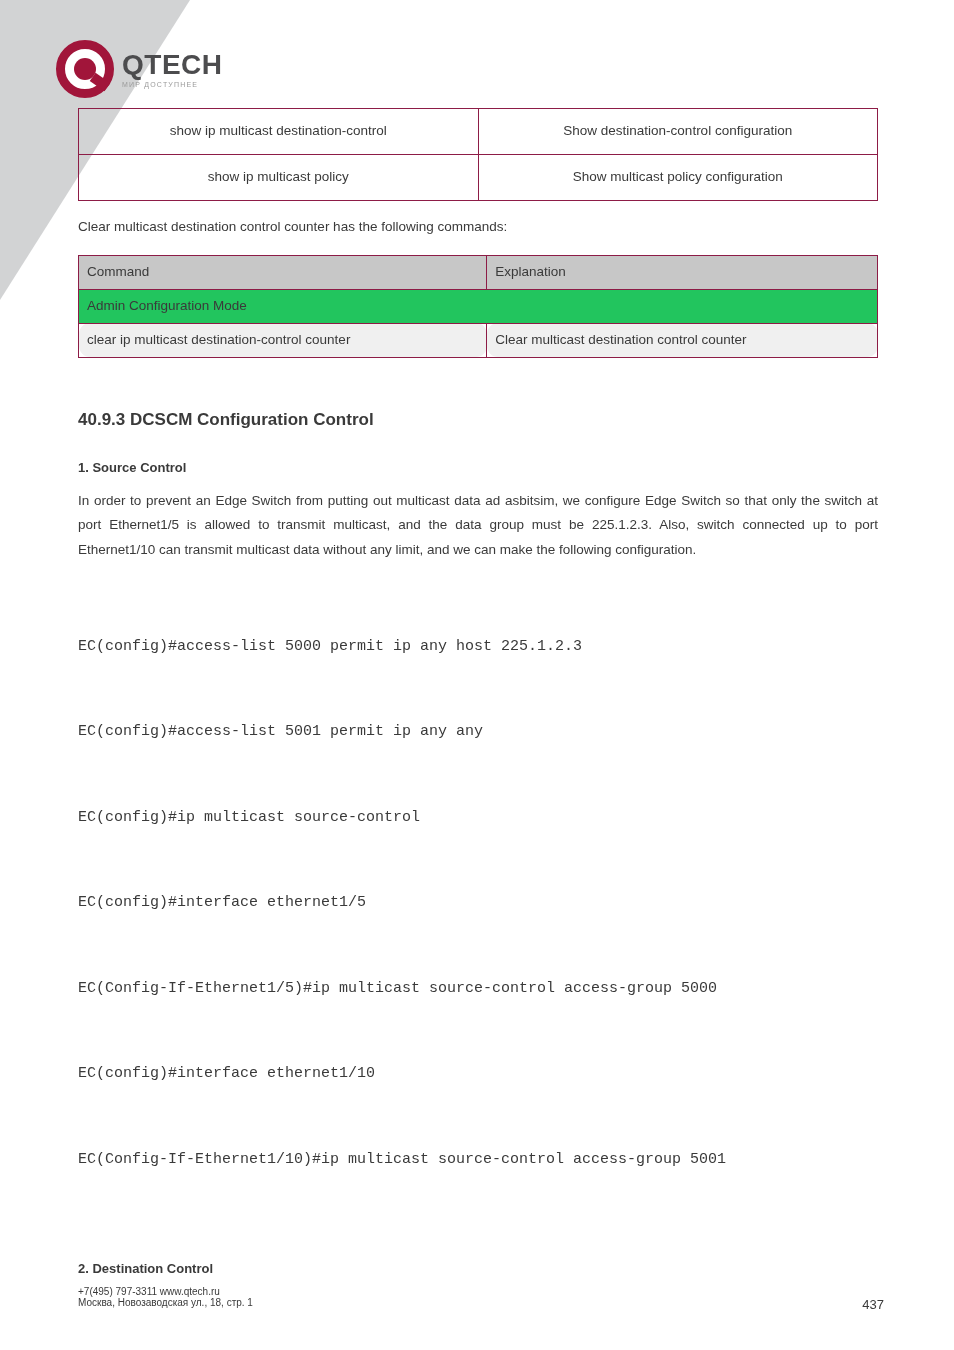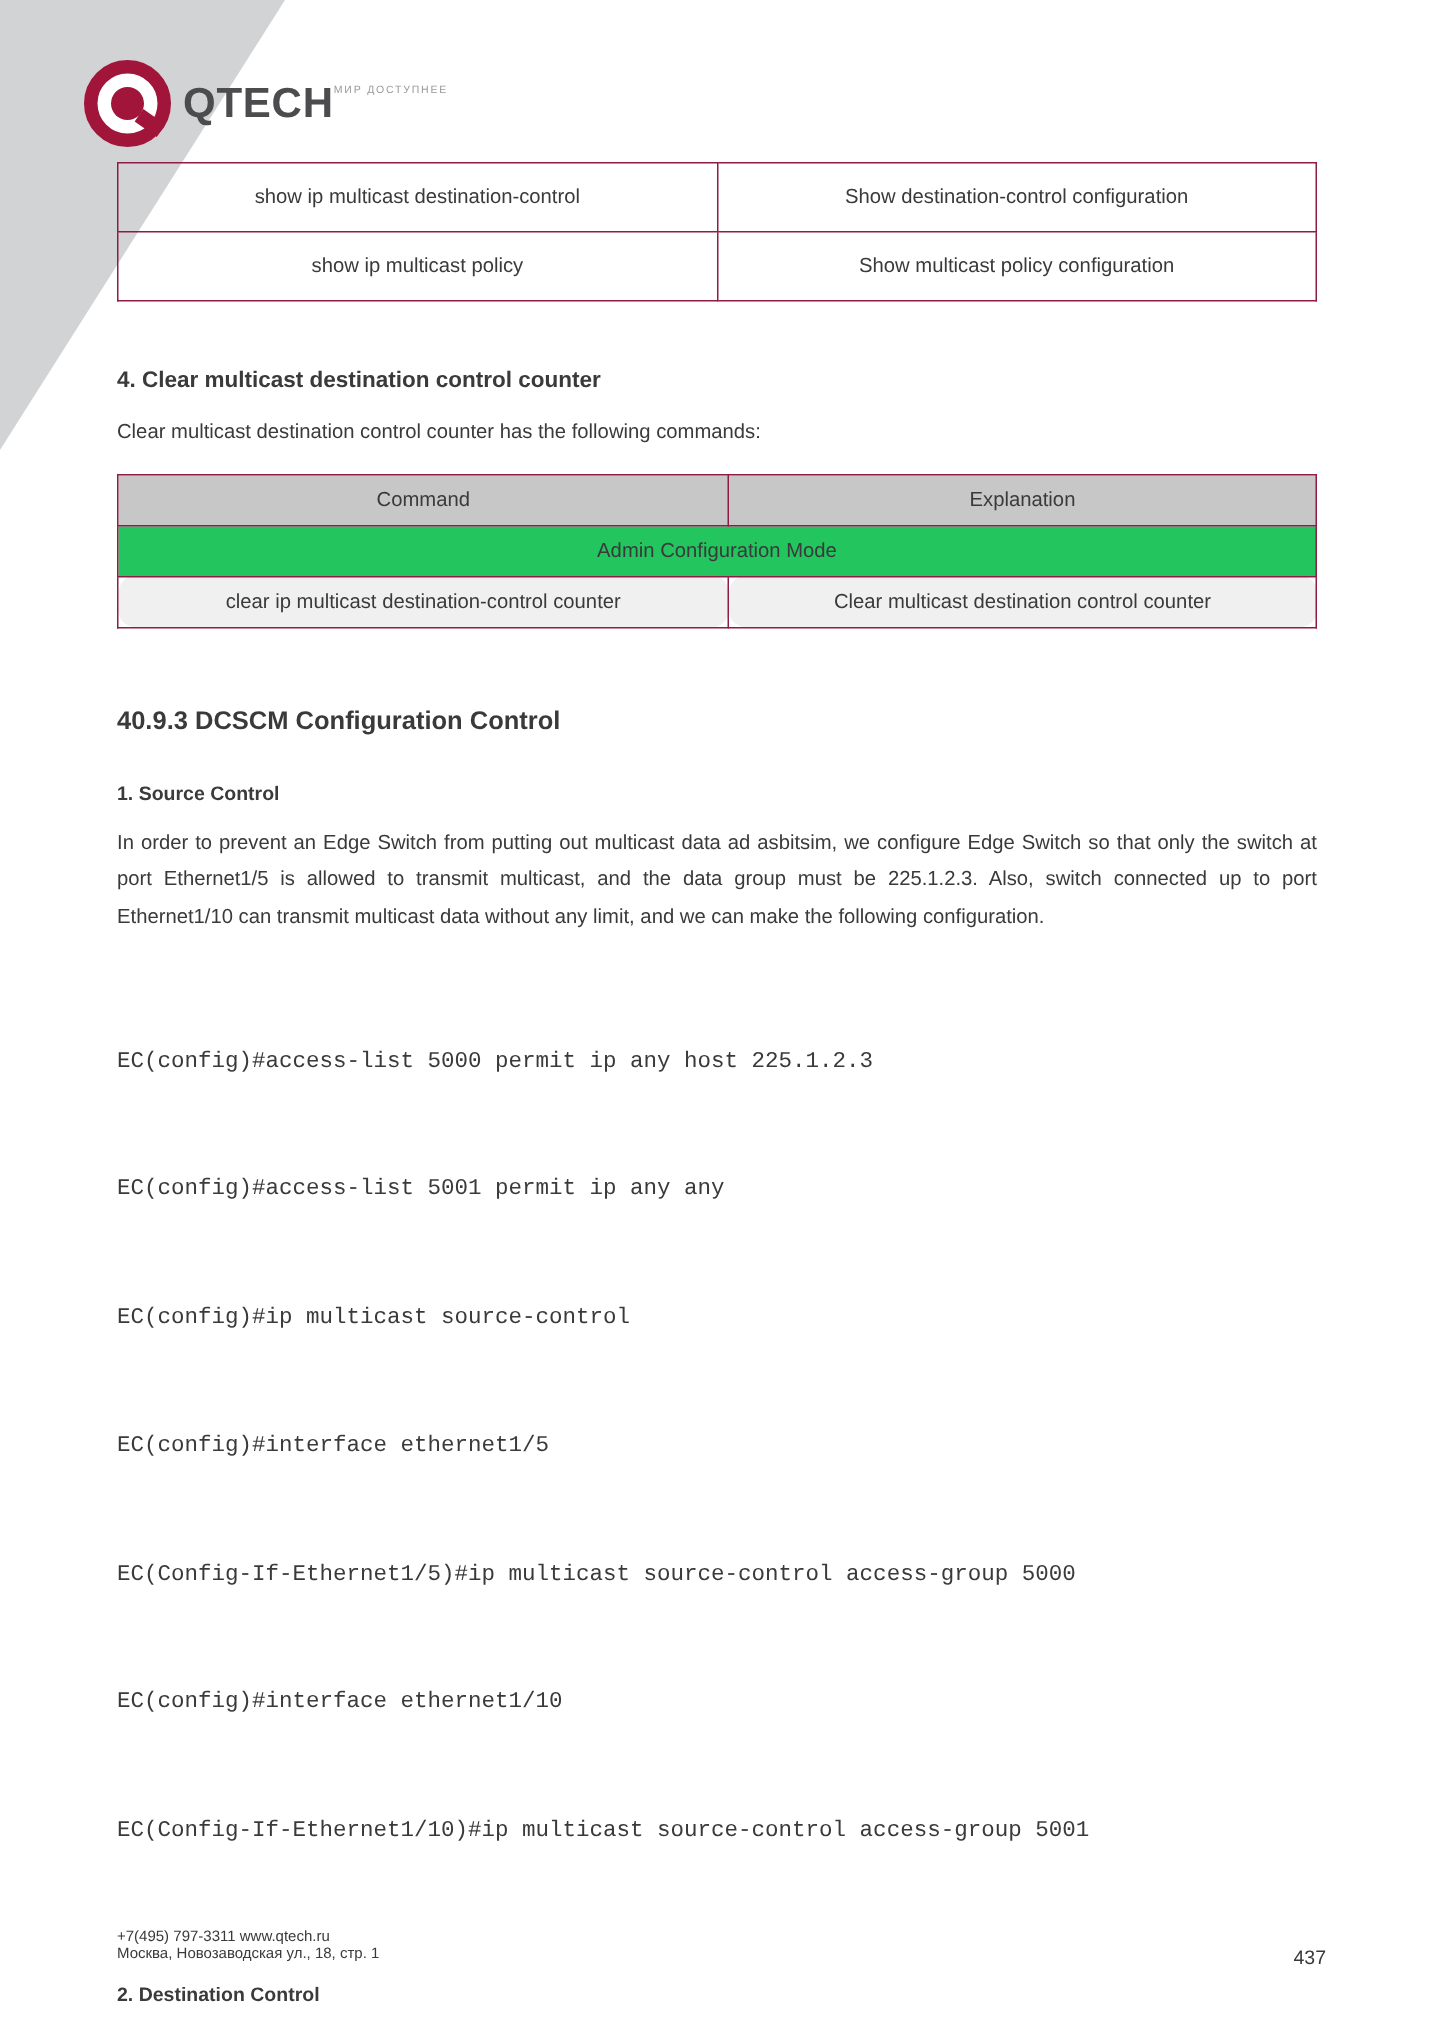--- a/index.html
+++ b/index.html
@@ -53,21 +53,21 @@
       right: -4px;
       bottom: 2px;
       width: 18px;
       height: 10px;
       background: #a1153a;
       transform: rotate(35deg);
     }
     .logo-text {
       margin-left: 8px;
       display: flex;
-      flex-direction: row;
+      flex-direction: column;
       justify-content: center;
     }
     .logo-main {
       font-size: 28px;
       font-weight: 800;
       color: #4c4c4e;
       letter-spacing: 0.5px;
       line-height: 1;
     }
     .logo-sub {
@@ -111,26 +111,26 @@
       margin-top: 14px;
       color: #3a3a3a;
     }
     .tbl2 {
       border-collapse: collapse;
       width: 100%;
       margin-top: 16px;
     }
     .tbl2 td, .tbl2 th {
       border: 1px solid #8d1c46;
-      padding: 6px 24px;
+      padding: 6px 8px;
       font-size: 13.5px;
       line-height: 1.55;
       color: #3a3a3a;
       vertical-align: top;
-      text-align: center;
+      text-align: left;
     }
     .tbl2 th {
       background: #c7c7c7;
       font-weight: 400;
     }
     .tbl2 .hdr-span {
       background: #22c55e;
       font-weight: 400;
     }
     .tbl2 .grey-row td { background: #f0f0f0; border-radius: 11px; }
@@ -200,24 +200,20 @@
       <td class="col-left">show ip multicast destination-control</td>
       <td class="col-right">Show destination-control configuration</td>
     </tr>
     <tr>
       <td class="col-left">show ip multicast policy</td>
       <td class="col-right">Show multicast policy configuration</td>
     </tr>
   </tbody>
     </table>
 
-  <div class="sec-num">
-    <span>4.</span>
-    <span>Clear multicast destination control counter</span>
-  </div>
   <div class="sec-text">Clear multicast destination control counter has the following commands:</div>
 
   <table class="tbl2">
     <tbody>
         <tr>
       <th class="col-left">Command</th>
       <th class="col-right">Explanation</th>
     </tr>
     <tr>
       <td colspan="2" class="hdr-span">Admin Configuration Mode</td>

